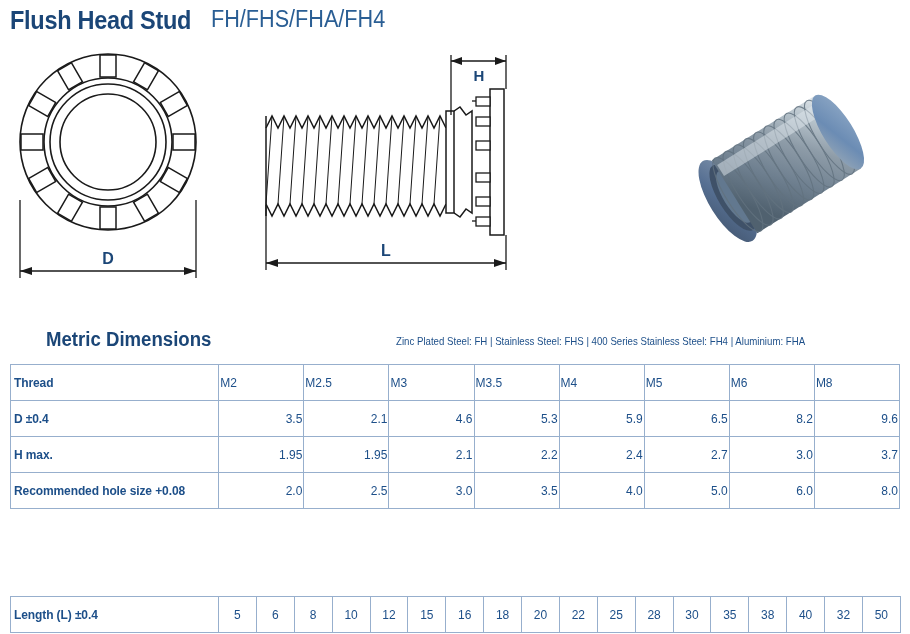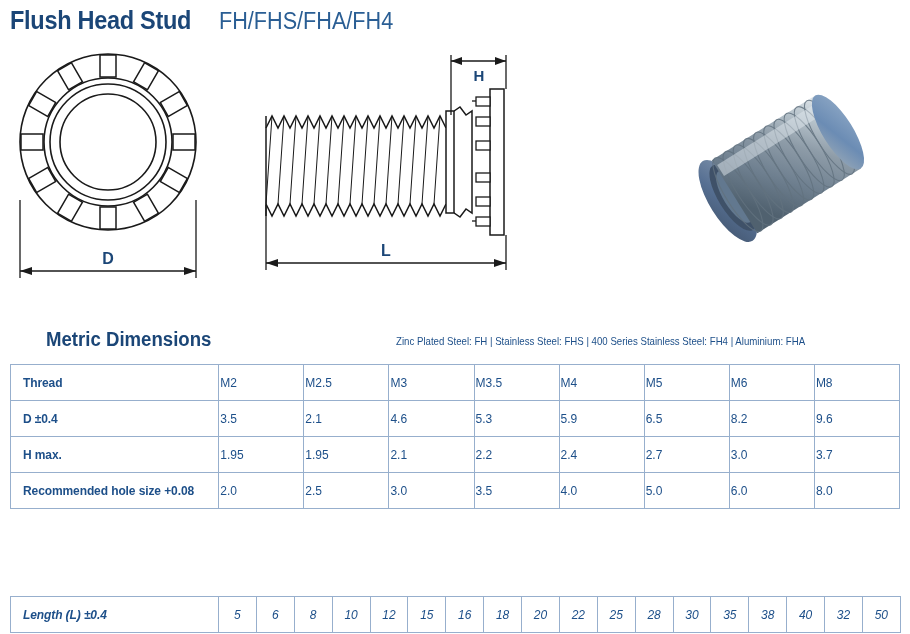--- a/index.html
+++ b/index.html
@@ -15,22 +15,22 @@
     color: #1d4f89;
     overflow: hidden;
   }
 
   
   #title-bar {
     position: absolute;
     left: 10px;
     top: 6px;
     display: flex;
-    align-items: flex-end;
-    gap: 16px;
+    align-items: flex-start;
+    gap: 8px;
   }
   #title-main {
     font-size: 25px;
     font-weight: bold;
     letter-spacing: -0.3px;
     color: #1b4677;
     transform: scaleX(0.94);
     transform-origin: left center;
   }
   #title-codes {
@@ -106,36 +106,35 @@
   }
   #dim-table td, #len-table td {
     border: 1px solid #97afcd;
     color: #1d4f89;
     font-size: 12px;
     height: 36px;
     box-sizing: border-box;
   }
   #dim-table .rowlabel, #len-table .rowlabel {
     text-align: left;
-    padding-left: 12px;
+    padding-left: 3px;
     font-weight: bold;
     font-size: 12px;
     letter-spacing: -0.1px;
   }
   #dim-table .val {
-    text-align: left;
+    text-align: right;
     font-weight: normal;
   }
   #dim-table .hdr {
     text-align: left;
     font-weight: normal;
   }
   #len-table td {
     height: 36px;
-    font-style: italic;
   }
   #len-table .len {
     text-align: center;
     font-weight: normal;
     font-size: 12px;
   }
 </style>
 </head>
 <body>
 

